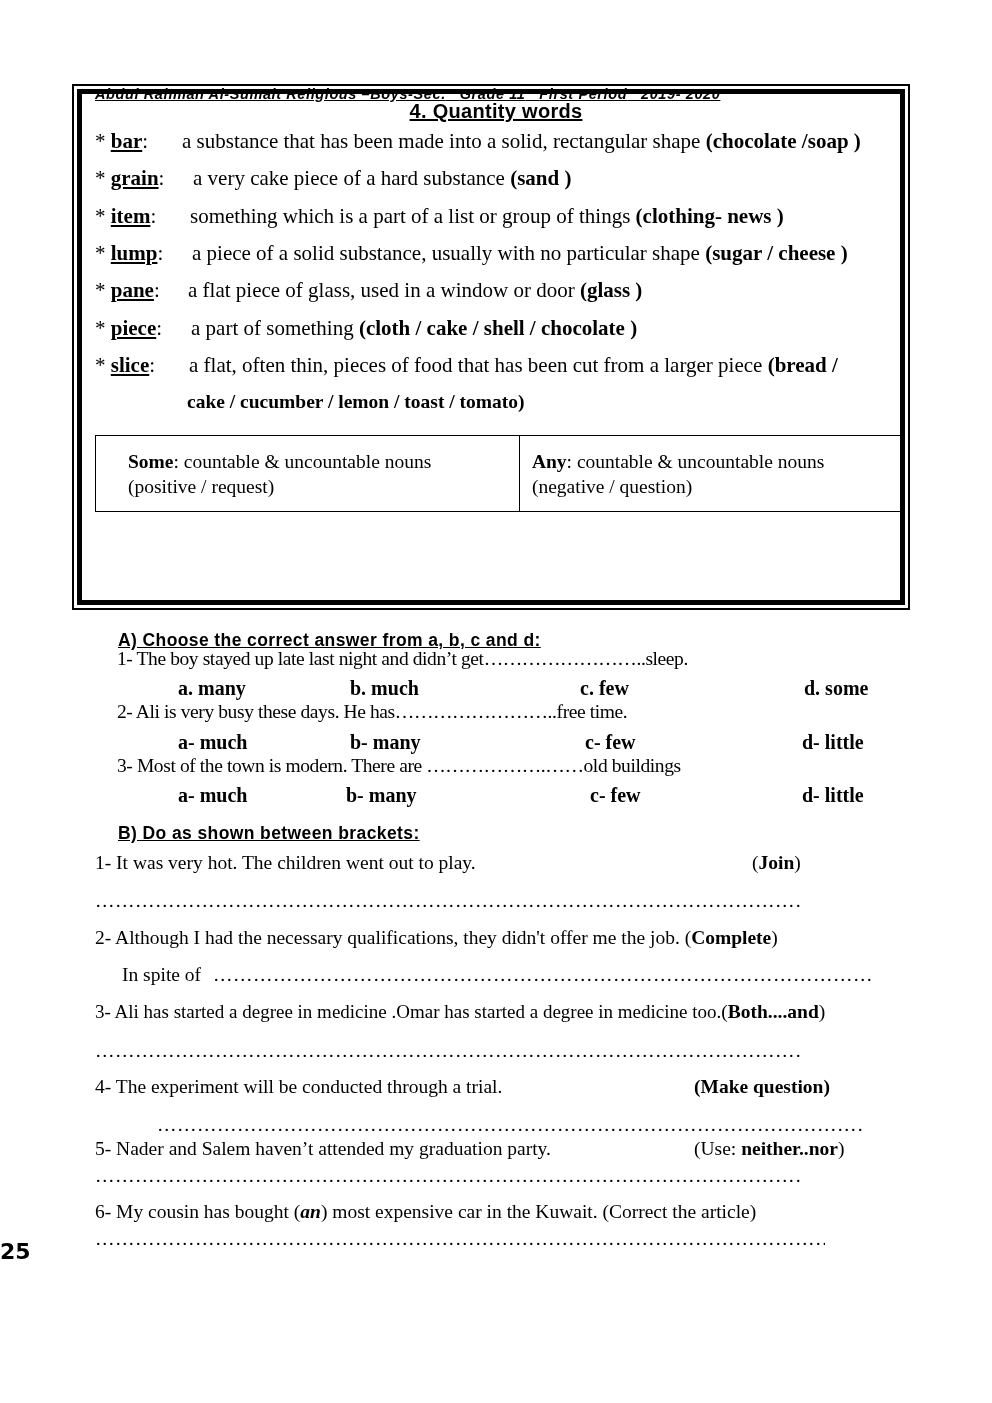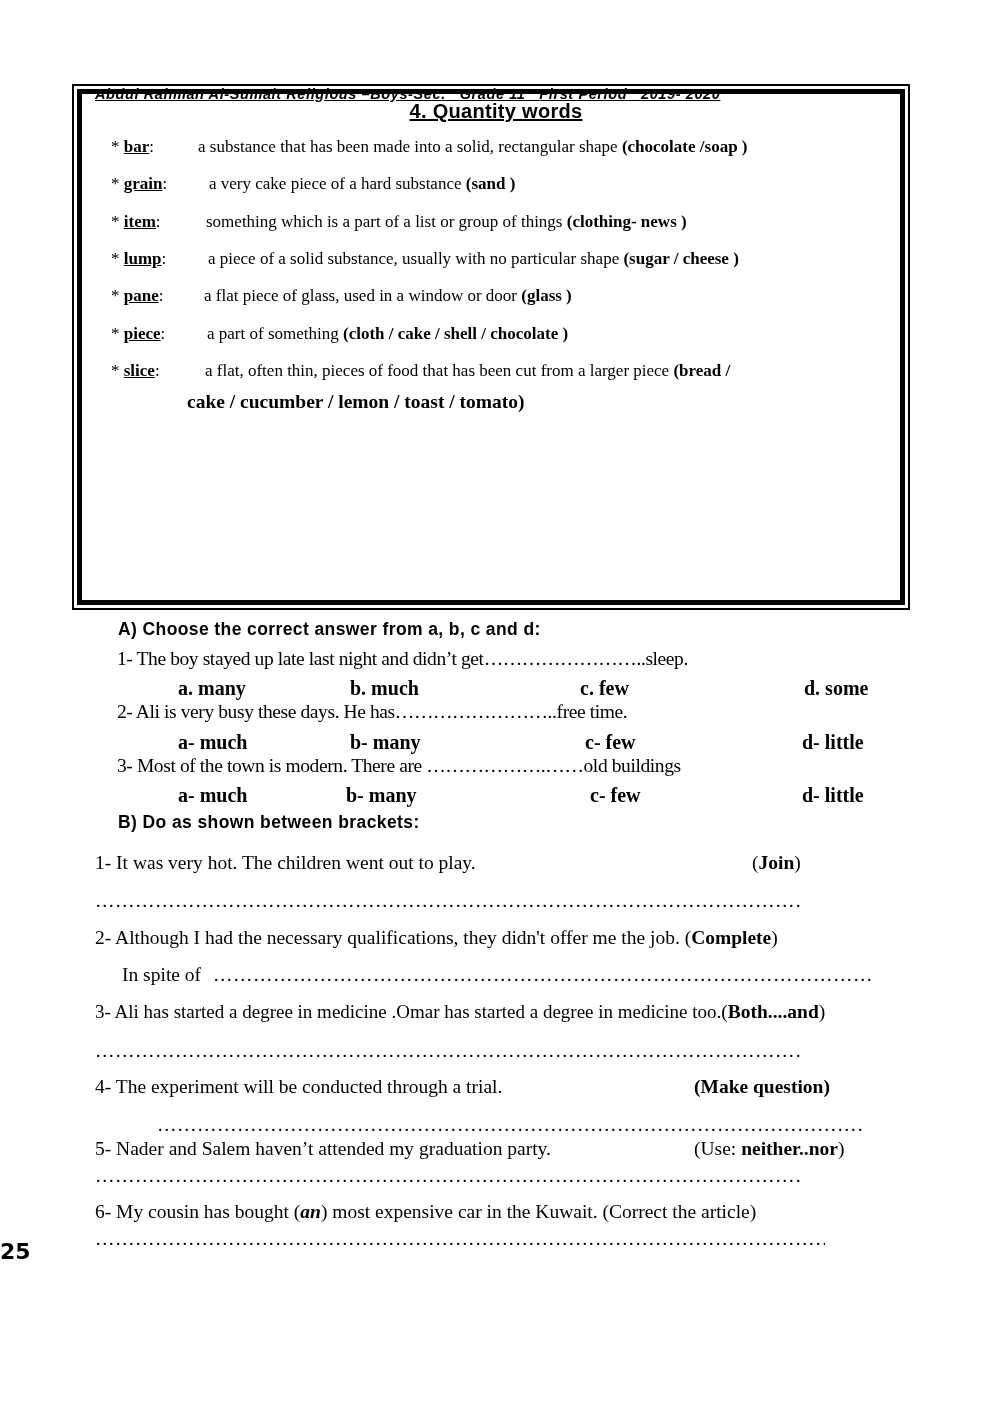--- a/index.html
+++ b/index.html
@@ -15,40 +15,40 @@
   }
   .box-inner {
     position: absolute; left: 77px; top: 89px; width: 828px; height: 516px;
     border: 5px solid #000; box-sizing: border-box;
   }
   .box-title {
     position: absolute; left: 0; width: 100%; top: 100px; text-align: center;
     font-family: "Liberation Sans", sans-serif; font-weight: bold; font-size: 20px;
     text-decoration: underline; letter-spacing: 0.3px;
   }
-  .defn { position: absolute; left: 111px; font-size: 17px; white-space: nowrap; margin-top: 8px; }
+  .defn { position: absolute; left: 95px; font-size: 21px; white-space: nowrap; }
   .defn .term { font-weight: bold; text-decoration: underline; }
   .defn .meaning { position: absolute; white-space: nowrap; }
   .defn .ex { font-weight: bold; }
   .defn-cont { position: absolute; left: 187px; top: 391px; font-size: 19.5px; font-weight: bold; white-space: nowrap; }
 
   table.grammar {
     position: absolute; left: 95px; top: 435px; width: 810px;
     border-collapse: collapse; font-size: 19.5px;
   }
   table.grammar td { border: 1.5px solid #000; vertical-align: middle; padding: 0 0 0 32px; line-height: 25px; }
   table.grammar td + td { padding-left: 12px; }
   table.grammar tr.r1 td { height: 38px; }
   table.grammar tr.r2 td { height: 75px; }
   table.grammar tr.r3 td { height: 37px; }
   table.grammar b { font-weight: bold; }
 
   .sec-title {
     position: absolute; left: 118px; font-family: "Liberation Sans", sans-serif;
-    font-weight: bold; font-size: 17.5px; letter-spacing: 0.4px; white-space: nowrap;
+    font-weight: bold; font-size: 17.5px; text-decoration: underline; letter-spacing: 0.4px; white-space: nowrap; margin-top: 11px;
   }
   .q { position: absolute; left: 117px; font-size: 19.5px; white-space: nowrap; letter-spacing: -0.4px; }
   .opt { position: absolute; font-size: 20px; font-weight: bold; white-space: nowrap; }
 
   .bq { position: absolute; left: 95px; font-size: 19.5px; white-space: nowrap; }
   .bq .small { font-size: 19px; margin-top: 24px; }
   .instr { position: absolute; font-size: 19.5px; white-space: nowrap; }
   .dots { position: absolute; font-size: 19.5px; white-space: nowrap; letter-spacing: 0.5px; overflow: hidden; }
   .pagenum {
     position: absolute; left: 0; width: 100%; top: 1239px; text-align: left;
@@ -89,20 +89,24 @@
   <span class="meaning" style="left:96px"><span>a part of something</span> <span class="ex">(cloth / cake / shell / chocolate )</span></span>
 </div>
 <div class="defn" style="top:353px">
   <span>* </span><span class="term">slice</span>:
   <span class="meaning" style="left:94px"><span>a flat, often thin, pieces of food that has been cut from a larger piece </span> <span class="ex">(bread /</span></span>
 </div>
 <div class="defn-cont">cake / cucumber / lemon / toast / tomato)</div>
 
 <table class="grammar">
   <tbody>
+  <tr class="r2">
+    <td><b>Some</b><span>: countable &amp; uncountable nouns</span><br><span>(positive / request)</span></td>
+    <td><b>Any</b><span>: countable &amp; uncountable nouns</span><br><span>(negative / question)</span></td>
+  </tr>
 </tbody>
   </table>
 
 <div class="sec-title" style="top:619px">A) Choose the correct answer from a, b, c and d:</div>
 
 <div class="q" style="top:648px">1- The boy stayed up late last night and didn’t get……………………..sleep.</div>
 <div class="opt" style="left:178px;top:677px">a. many</div>
 <div class="opt" style="left:350px;top:677px">b. much</div>
 <div class="opt" style="left:580px;top:677px">c. few</div>
 <div class="opt" style="left:804px;top:677px">d. some</div>

